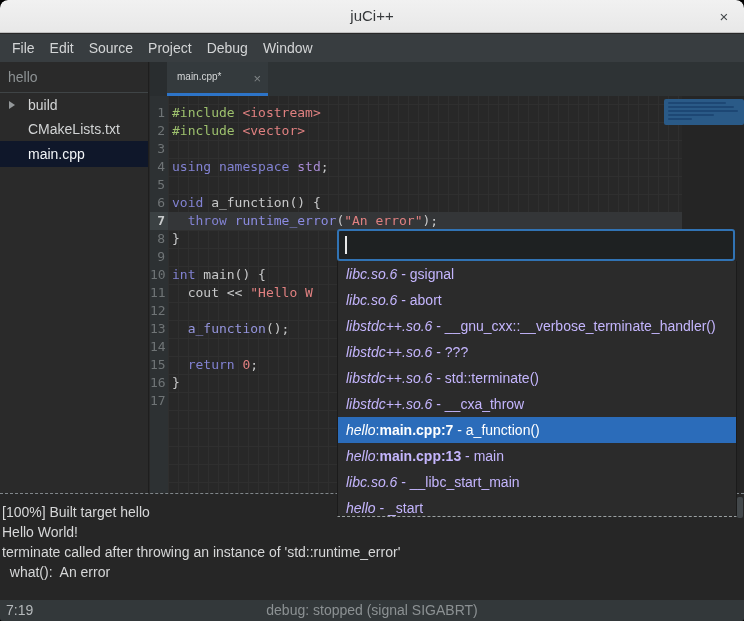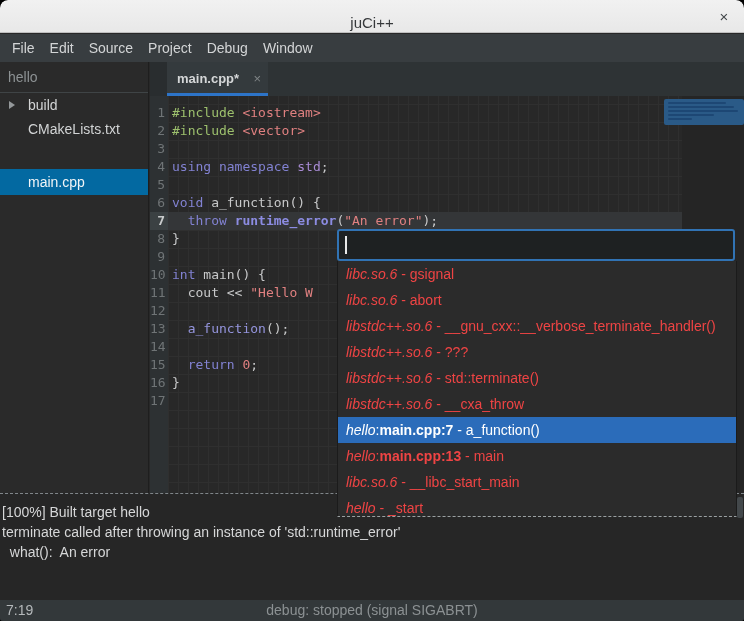--- a/index.html
+++ b/index.html
@@ -5,82 +5,82 @@
   html,body{margin:0;padding:0;background:#000;}
   *{box-sizing:border-box;}
   .window{position:relative;width:744px;height:621px;overflow:hidden;
     border-radius:8px 8px 3px 3px;background:#282828;
     font-family:"Liberation Sans",sans-serif;}
   
   .titlebar{position:absolute;left:0;top:0;width:744px;height:33px;
     background:linear-gradient(#f1f1f1,#e8e8e8);border-bottom:1px solid #bfbfbf;
     border-radius:8px 8px 0 0;}
   .title-text{position:absolute;left:0;right:0;top:7px;text-align:center;
-    font-size:15px;color:#36393b;margin-top:7px;}
+    font-size:15px;color:#36393b;}
   .close-btn{position:absolute;right:8px;top:5px;width:24px;height:24px;
     text-align:center;line-height:23px;font-size:15px;color:#43484b;cursor:default;}
   
   .menubar{position:absolute;left:0;top:34px;width:744px;height:28px;
     background:#383d40;display:flex;align-items:center;padding-left:12px;}
   .menu-item{color:#d3d5d6;font-size:14px;margin-right:15px;}
   
   .sidebar{position:absolute;left:0;top:62px;width:149px;height:431px;
     background:#2a2a2a;border-right:1px solid #1e1e1e;}
   .project-header{height:31px;line-height:31px;padding-left:8px;color:#8d9294;
     font-size:14px;border-bottom:1px solid #3f4446;}
   .tree-item{position:relative;height:24px;line-height:24px;padding-left:28px;
     color:#d2d4d5;font-size:14px;white-space:nowrap;}
-  .tree-item.selected{background:#0369a1;color:#f2f5f7;height:26px;line-height:26px;margin-top:28px;}
+  .tree-item.selected{background:#0f172a;color:#f2f5f7;height:26px;line-height:26px;}
   .expander{position:absolute;left:9px;top:8px;width:0;height:0;
     border-left:6px solid #94989a;border-top:4px solid transparent;
     border-bottom:4px solid transparent;}
   
   .tabbar{position:absolute;left:150px;top:62px;width:594px;height:34px;background:#2e3335;}
   .tabbar-corner{position:absolute;left:0;top:0;width:17px;height:34px;background:#292d2f;}
   .tab{position:absolute;left:17px;top:0;width:101px;height:34px;background:#343a3d;}
   .tab-underline{position:absolute;left:0;bottom:0;width:101px;height:3px;background:#2d74c8;}
-  .tab-label{position:absolute;left:10px;top:9px;font-size:13px;font-weight:bold;color:#d5d7d8;}
+  .tab-label{position:absolute;left:10px;top:9px;font-size:10px;font-weight:normal;color:#d5d7d8;}
   .tab-close{position:absolute;right:7px;top:9px;font-size:13px;color:#7f8486;}
   
   .editor{position:absolute;left:150px;top:96px;width:594px;height:397px;background:#282828;}
   .gutter{position:absolute;left:0;top:0;width:18px;height:397px;background:#2d3133;
     font-family:"DejaVu Sans Mono",monospace;font-size:13px;color:#6f7476;}
   .gutter .num{height:18px;line-height:18px;text-align:right;padding-right:3px;}
   .gutter .num.cur{background:#3b4143;color:#c8cbcc;font-weight:bold;}
   .code-area{position:absolute;left:18px;top:0;width:576px;height:397px;
     background-color:#282828;
     background-image:linear-gradient(to right,#2f2f2f 1px,transparent 1px),
                      linear-gradient(to bottom,#2f2f2f 1px,transparent 1px);
     background-size:10px 18px;background-position:0 8px;
     font-family:"DejaVu Sans Mono",monospace;font-size:13px;color:#c8c9ca;}
   .cur-line-bg{position:absolute;left:0;top:116px;width:576px;height:18px;background:#343638;}
   .code-lines{position:absolute;left:4px;top:8px;right:0;}
   .code-line{height:18px;line-height:18px;white-space:pre;}
   .c-pre{color:#9dc06d;}
   .c-str{color:#e08080;}
   .c-kw{color:#8282d2;}
-  .c-kwb{color:#8c8ce2;font-weight:bold;}
+  .c-kwb{color:#8c8ce2;font-weight:normal;}
   .c-ns{color:#a88bd4;}
   .c-call{color:#9595de;}
   .c-num{color:#e08080;}
   .c-pl{color:#c8c9ca;}
   .margin-overlay{position:absolute;left:514px;top:0;width:80px;height:397px;background:#252525;}
   
   .debug-tooltip{position:absolute;left:664px;top:99px;width:80px;height:26px;
     background:#2a5a87;border-radius:2px;padding:3px 4px;overflow:hidden;z-index:5;}
   .tt-line{height:2px;margin-bottom:2px;background:#1d4774;border-radius:1px;}
   
   .popup{position:absolute;left:337px;top:229px;width:400px;height:288px;z-index:10;}
   .popup-input{position:absolute;left:0;top:0;width:398px;height:32px;
     background:#1e2122;border:2px solid #3173b4;border-radius:3px;}
   .caret{position:absolute;left:6px;top:5px;width:2px;height:18px;background:#e8e8e8;}
   .popup-list{position:absolute;left:0;top:32px;width:400px;height:256px;background:#2b2b2b;
     border-left:1px solid #1b1b1b;border-right:1px solid #1b1b1b;
     border-bottom:1px dashed #9aa0a2;overflow:hidden;}
-  .bt-row{height:26px;line-height:26px;padding-left:8px;color:#ef4444;font-size:14px;
+  .bt-row{height:26px;line-height:26px;padding-left:8px;color:#c4b5fd;font-size:14px;
     white-space:nowrap;}
   .bt-row.selected{background:#2b6cba;color:#ffffff;}
   .bt-row i{font-style:italic;}
   .bt-row b{font-weight:bold;}
   .popup-scrollbar{position:absolute;left:400px;top:268px;width:6px;height:21px;
     background:#43484b;border-radius:2px;}
   
   .output{position:absolute;left:0;top:493px;width:744px;height:107px;background:#262626;
     border-top:1px dashed #80868a;padding:8px 0 0 2px;}
   .out-line{height:20px;line-height:20px;font-size:14px;color:#d6d7d8;white-space:pre;}
@@ -196,20 +196,21 @@
         <div class="bt-row selected"><i>hello</i>:<b>main.cpp:7</b> - a_function()</div>
         <div class="bt-row"><i>hello</i>:<b>main.cpp:13</b> - main</div>
         <div class="bt-row"><i>libc.so.6</i> - __libc_start_main</div>
         <div class="bt-row"><i>hello</i> - _start</div>
       </div>
     <div class="popup-scrollbar"></div>
   </div>
 
   <div class="output" id="output">
       <div class="out-line">[100%] Built target hello</div>
+      <div class="out-line">Hello World!</div>
       <div class="out-line">terminate called after throwing an instance of 'std::runtime_error'</div>
       <div class="out-line">  what():  An error</div>
     </div>
 
   <div class="statusbar">
     <div class="status-left">7:19</div>
     <div class="status-center">debug: stopped (signal SIGABRT)</div>
   </div>
 
 </div>

